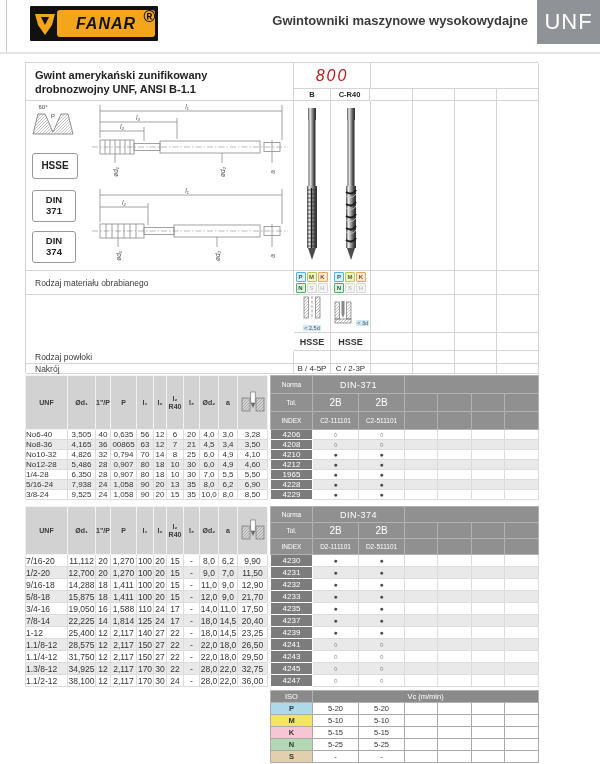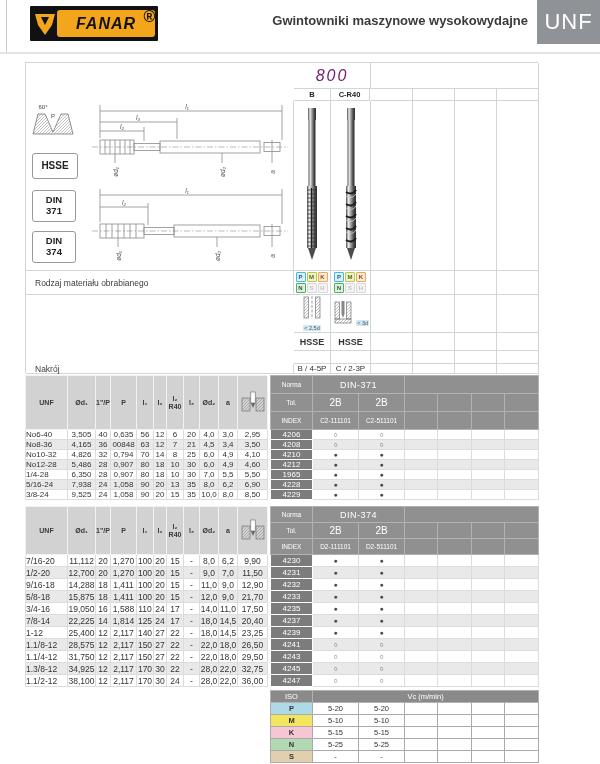--- a/index.html
+++ b/index.html
@@ -12,21 +12,21 @@
   #logo .plate{flex:1;height:27px;background:#f3a51c;border-radius:3px;display:flex;align-items:center;justify-content:center;position:relative;}
   #logo .plate span{font-weight:bold;font-style:italic;font-size:16px;letter-spacing:1px;color:#111;}
   #logo .reg{position:absolute;right:-1px;top:-2px;font-size:6px;color:#fff;font-style:normal;}
   #hdr-title{right:72px;top:13px;font-size:13px;font-weight:bold;color:#3a3a3a;}
   #unf-box{left:537px;top:0;width:63px;height:44px;background:#8f9296;color:#fff;font-size:22px;text-align:center;line-height:44px;letter-spacing:1px;}
   #hdr-rule{left:0;top:52px;width:600px;height:2px;background:#e3e3e3;}
   
   #specs{left:25px;top:62px;width:513px;height:311px;border-top:1px solid #d2d6d8;border-left:1px solid #d2d6d8;}
   #specs .cell{position:absolute;box-sizing:border-box;border-right:1px solid #d2d6d8;border-bottom:1px solid #d2d6d8;}
   .intro-title{padding:5px 0 0 9px;font-size:11px;font-weight:bold;line-height:14px;color:#222;}
-  .series{font-style:italic;font-size:16px;color:#701a75;text-align:center;line-height:25px;letter-spacing:2px;}
+  .series{font-style:italic;font-size:16px;color:#b91c1c;text-align:center;line-height:25px;letter-spacing:2px;}
   .colhead{font-size:7.5px;font-weight:bold;text-align:center;line-height:11px;color:#222;}
   .draw-cell{padding:2px;}
   .sideicons{position:absolute;left:4px;top:0;width:50px;}
   .sidebox{width:44px;height:24px;border:1px solid #999;border-radius:3px;margin:0 0 0 2px;text-align:center;color:#222;background:#fff;}
   .sidebox.hsse{line-height:24px;font-size:10px;font-weight:bold;}
   .sidebox.din{height:30px;font-size:9.5px;font-weight:bold;line-height:11px;padding-top:3px;box-sizing:border-box;height:32px;}
   .photo-cell{display:flex;align-items:center;justify-content:center;}
   .prop-label{font-size:8.5px;color:#3b3b3b;padding-left:9px;display:flex;align-items:center;}
   .prop-val{display:flex;align-items:center;justify-content:center;font-size:8.5px;}
   .prop-val.bold{font-weight:bold;font-size:9px;}
@@ -93,20 +93,24 @@
     <span>FANAR</span>
     <span class="reg">®</span>
   </div>
 </div>
 <div class="abs" id="hdr-title">Gwintowniki maszynowe wysokowydajne</div>
 <div class="abs" id="unf-box">UNF</div>
 <div class="abs" id="hdr-rule"></div>
 
 <div class="abs" id="specs">
 
+  <div class="cell intro-title" style="left:0;top:0;width:268px;height:38px;">
+    <div>Gwint amerykański zunifikowany</div>
+    <div>drobnozwojny UNF, ANSI B-1.1</div>
+  </div>
   <div class="cell series" style="left:268px;top:0;width:77px;height:26px;">800</div>
   <div class="cell" style="left:345px;top:0;width:168px;height:26px;"></div>
   <div class="cell colhead" style="left:268px;top:26px;width:37px;height:12px;">B</div>
   <div class="cell colhead" style="left:304px;top:26px;width:40px;height:12px;">C-R40</div>
   <div class="cell" style="left:345px;top:26px;width:42px;height:12px;"></div>
   <div class="cell" style="left:387px;top:26px;width:42px;height:12px;"></div>
   <div class="cell" style="left:429px;top:26px;width:42px;height:12px;"></div>
   <div class="cell" style="left:471px;top:26px;width:42px;height:12px;"></div>
 
   <div class="cell draw-cell" style="left:0;top:38px;width:268px;height:170px;">
@@ -295,20 +299,21 @@
   <div class="cell" style="left:429px;top:232px;width:42px;height:38px;"></div>
   <div class="cell" style="left:471px;top:232px;width:42px;height:38px;"></div>
 
   <div class="cell prop-val bold" style="left:268px;top:270px;width:37px;height:18px;">HSSE</div>
   <div class="cell prop-val bold" style="left:305px;top:270px;width:40px;height:18px;">HSSE</div>
   <div class="cell" style="left:345px;top:270px;width:42px;height:18px;"></div>
   <div class="cell" style="left:387px;top:270px;width:42px;height:18px;"></div>
   <div class="cell" style="left:429px;top:270px;width:42px;height:18px;"></div>
   <div class="cell" style="left:471px;top:270px;width:42px;height:18px;"></div>
 
+  <div class="cell prop-label" style="left:0;top:288px;width:268px;height:13px;">Rodzaj powłoki</div>
   <div class="cell" style="left:268px;top:288px;width:37px;height:13px;"></div>
   <div class="cell" style="left:305px;top:288px;width:40px;height:13px;"></div>
   <div class="cell" style="left:345px;top:288px;width:42px;height:13px;"></div>
   <div class="cell" style="left:387px;top:288px;width:42px;height:13px;"></div>
   <div class="cell" style="left:429px;top:288px;width:42px;height:13px;"></div>
   <div class="cell" style="left:471px;top:288px;width:42px;height:13px;"></div>
 
   <div class="cell prop-label" style="left:0;top:301px;width:268px;height:10px;">Nakrój</div>
   <div class="cell prop-val" style="left:268px;top:301px;width:37px;height:10px;font-size:8px;">B / 4-5P</div>
   <div class="cell prop-val" style="left:305px;top:301px;width:40px;height:10px;font-size:8px;">C / 2-3P</div>
@@ -389,35 +394,35 @@
         <td class="cd-unf">No6-40</td>
         <td class="cd-val">3,505</td>
         <td class="cd-val">40</td>
         <td class="cd-val">0,635</td>
         <td class="cd-val">56</td>
         <td class="cd-val">12</td>
         <td class="cd-val">6</td>
         <td class="cd-val">20</td>
         <td class="cd-val">4,0</td>
         <td class="cd-val">3,0</td>
-        <td class="cd-val">2,95</td>
+        <td class="cd-val">3,28</td>
         <td class="cd-gap"></td>
         <td class="cd-idx">4206</td>
         <td class="cd-dot">○</td>
         <td class="cd-dot">○</td>
         <td class="cd-empty"></td>
         <td class="cd-empty"></td>
         <td class="cd-empty"></td>
         <td class="cd-empty"></td>
       </tr>
       <tr>
         <td class="cd-unf">No8-36</td>
         <td class="cd-val">4,165</td>
         <td class="cd-val">36</td>
-        <td class="cd-val">00848</td>
+        <td class="cd-val">00865</td>
         <td class="cd-val">63</td>
         <td class="cd-val">12</td>
         <td class="cd-val">7</td>
         <td class="cd-val">21</td>
         <td class="cd-val">4,5</td>
         <td class="cd-val">3,4</td>
         <td class="cd-val">3,50</td>
         <td class="cd-gap"></td>
         <td class="cd-idx">4208</td>
         <td class="cd-dot">○</td>

